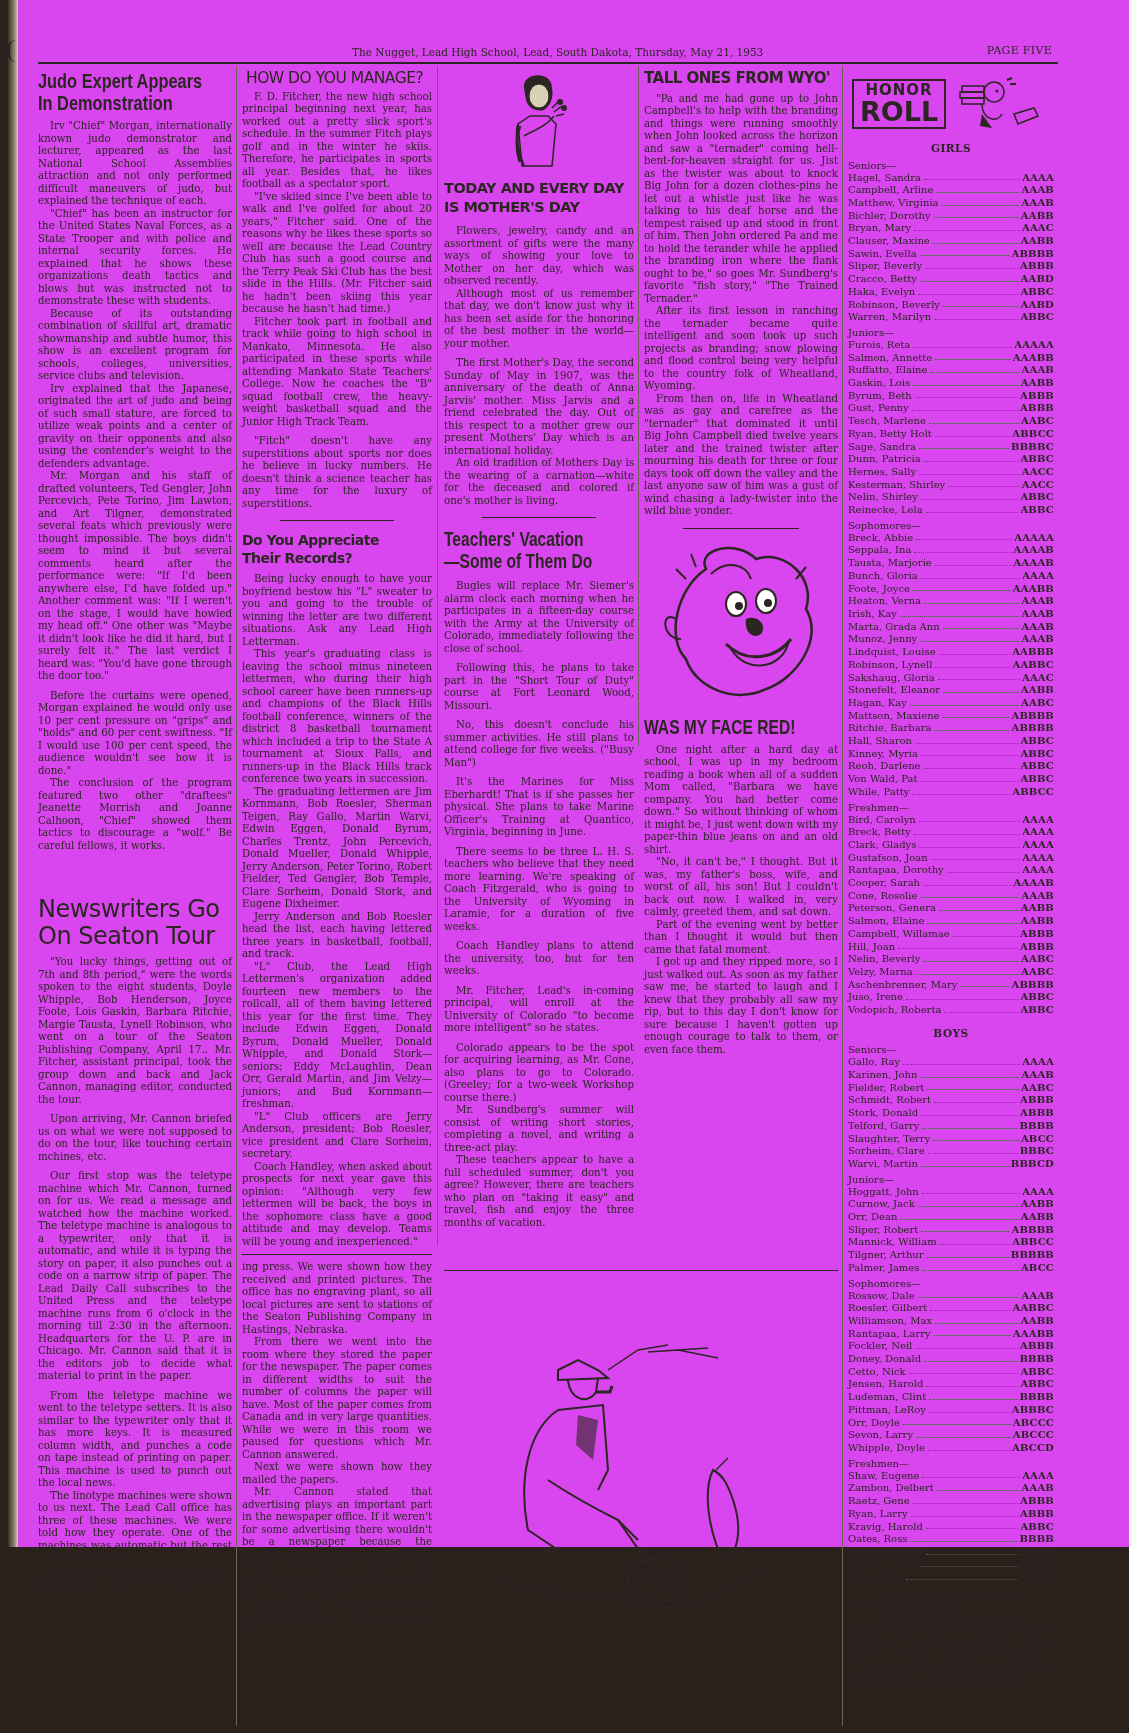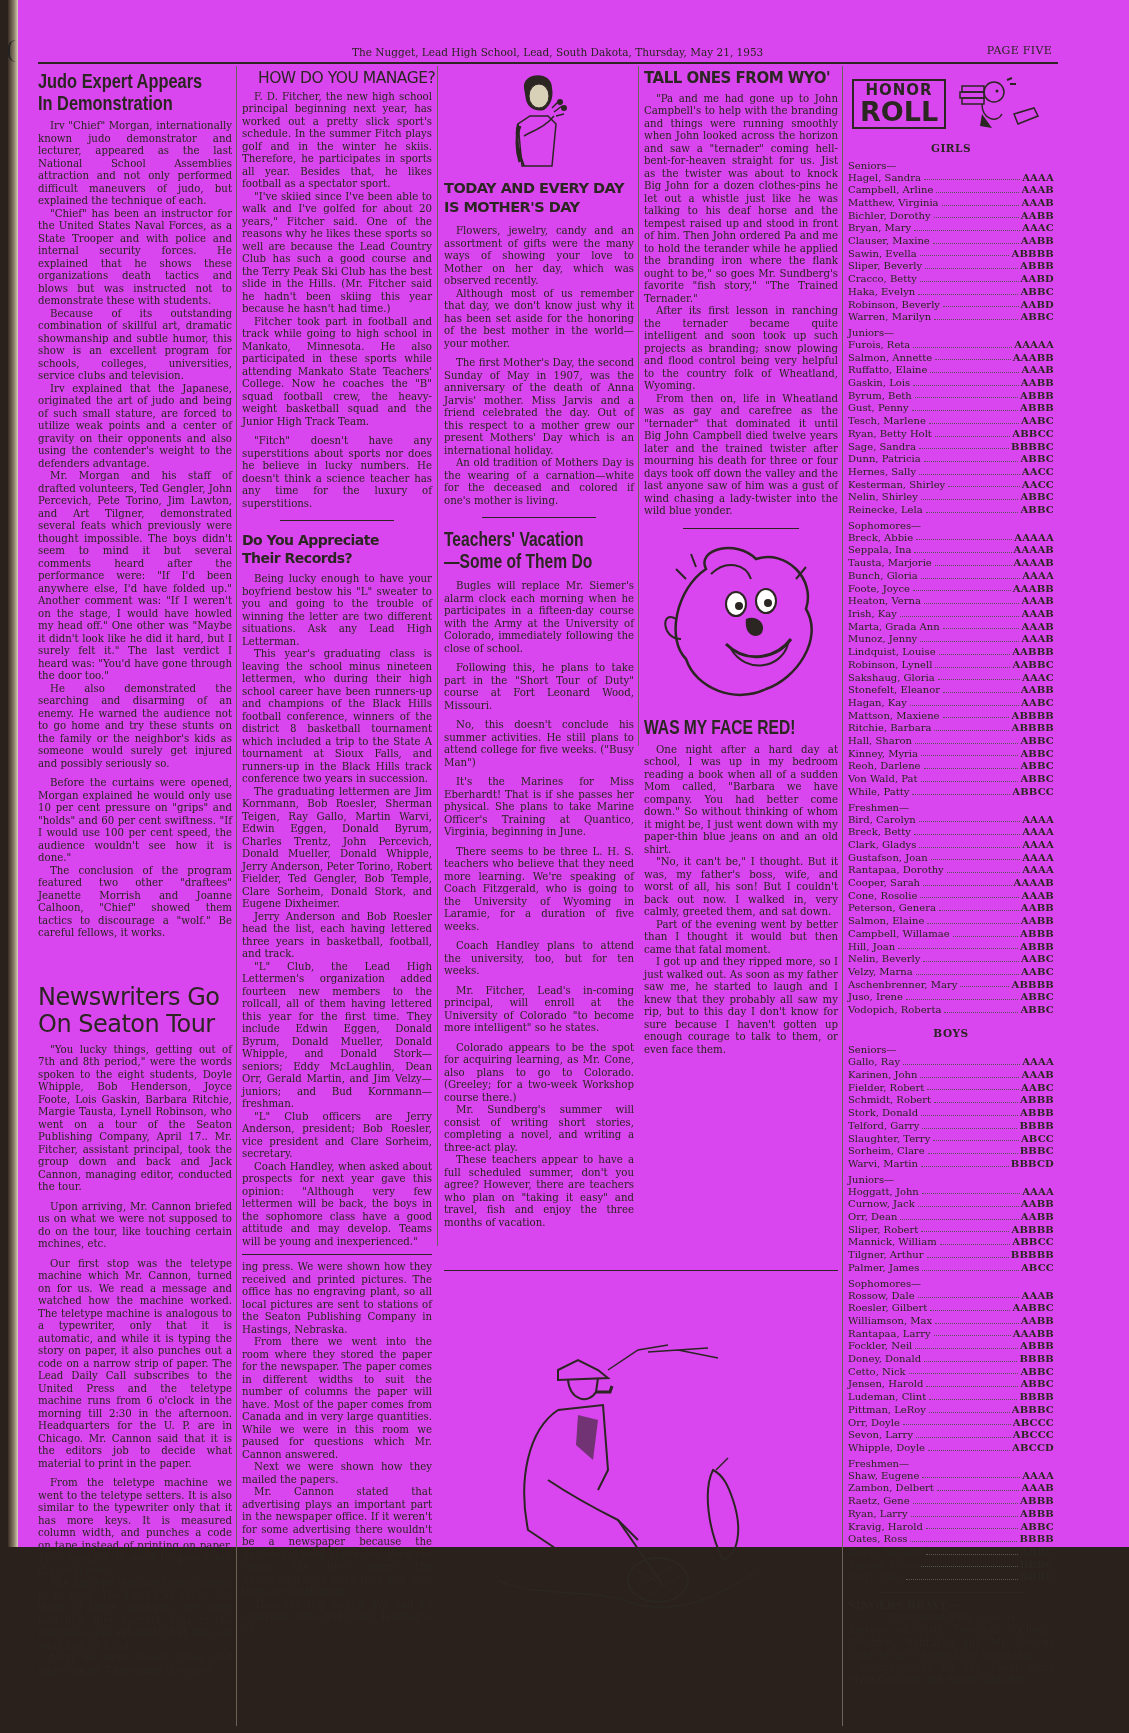--- a/index.html
+++ b/index.html
@@ -49,42 +49,41 @@
     <article>
       <div class="hd-cond" style="font-size:21px;margin:4px 0 6px;">
         <div>Judo Expert Appears</div>
         <div>In Demonstration</div>
       </div>
       <p>Irv "Chief" Morgan, internationally known judo demonstrator and lecturer, appeared as the last National School Assemblies attraction and not only performed difficult maneuvers of judo, but explained the technique of each.</p>
       <p>"Chief" has been an instructor for the United States Naval Forces, as a State Trooper and with police and internal security forces. He explained that he shows these organizations death tactics and blows but was instructed not to demonstrate these with students.</p>
       <p>Because of its outstanding combination of skillful art, dramatic showmanship and subtle humor, this show is an excellent program for schools, colleges, universities, service clubs and television.</p>
       <p>Irv explained that the Japanese, originated the art of judo and being of such small stature, are forced to utilize weak points and a center of gravity on their opponents and also using the contender's weight to the defenders advantage.</p>
       <p>Mr. Morgan and his staff of drafted volunteers, Ted Gengler, John Percevich, Pete Torino, Jim Lawton, and Art Tilgner, demonstrated several feats which previously were thought impossible. The boys didn't seem to mind it but several comments heard after the performance were: "If I'd been anywhere else, I'd have folded up." Another comment was: "If I weren't on the stage, I would have howled my head off." One other was "Maybe it didn't look like he did it hard, but I surely felt it." The last verdict I heard was: "You'd have gone through the door too."</p>
-      <p>He also demonstrated the searching and disarming of an enemy. He warned the audience not to go home and try these stunts on the family or the neighbor's kids as someone would surely get injured and possibly seriously so.</p>
       <p class="gap">Before the curtains were opened, Morgan explained he would only use 10 per cent pressure on "grips" and "holds" and 60 per cent swiftness. "If I would use 100 per cent speed, the audience wouldn't see how it is done."</p>
       <p>The conclusion of the program featured two other "draftees" Jeanette Morrish and Joanne Calhoon, "Chief" showed them tactics to discourage a "wolf." Be careful fellows, it works.</p>
     </article>
 
     <article style="margin-top:44px;">
       <div class="hd-thin" style="font-size:24px;line-height:27px;margin-bottom:6px;">
         <div>Newswriters Go</div>
         <div>On Seaton Tour</div>
       </div>
       <p>"You lucky things, getting out of 7th and 8th period," were the words spoken to the eight students, Doyle Whipple, Bob Henderson, Joyce Foote, Lois Gaskin, Barbara Ritchie, Margie Tausta, Lynell Robinson, who went on a tour of the Seaton Publishing Company, April 17.. Mr. Fitcher, assistant principal, took the group down and back and Jack Cannon, managing editor, conducted the tour.</p>
       <p class="gap">Upon arriving, Mr. Cannon briefed us on what we were not supposed to do on the tour, like touching certain mchines, etc.</p>
       <p class="gap">Our first stop was the teletype machine which Mr. Cannon, turned on for us. We read a message and watched how the machine worked. The teletype machine is analogous to a typewriter, only that it is automatic, and while it is typing the story on paper, it also punches out a code on a narrow strip of paper. The Lead Daily Call subscribes to the United Press and the teletype machine runs from 6 o'clock in the morning till 2:30 in the afternoon. Headquarters for the U. P. are in Chicago. Mr. Cannon said that it is the editors job to decide what material to print in the paper.</p>
       <p class="gap">From the teletype machine we went to the teletype setters. It is also similar to the typewriter only that it has more keys. It is measured column width, and punches a code on tape instead of printing on paper. This machine is used to punch out the local news.</p>
       <p>The linotype machines were shown to us next. The Lead Call office has three of these machines. We were told how they operate. One of the machines was automatic but the rest were run by hand.</p>
       <p>Next we were shown galley and galley proof. Then came the print-</p>
     </article>
   </div>
 
   <div class="col" style="left:234px;width:190px;">
     <article>
-      <div class="hd-thin" style="font-size:15.5px;margin:6px 16px 6px;white-space:nowrap;">HOW DO YOU MANAGE?</div>
+      <div class="hd-thin" style="font-size:15.5px;margin:6px 4px 6px;white-space:nowrap;">HOW DO YOU MANAGE?</div>
       <p>F. D. Fitcher, the new high school principal beginning next year, has worked out a pretty slick sport's schedule. In the summer Fitch plays golf and in the winter he skiis. Therefore, he participates in sports all year. Besides that, he likes football as a spectator sport.</p>
       <p>"I've skiied since I've been able to walk and I've golfed for about 20 years," Fitcher said. One of the reasons why he likes these sports so well are because the Lead Country Club has such a good course and the Terry Peak Ski Club has the best slide in the Hills. (Mr. Fitcher said he hadn't been skiing this year because he hasn't had time.)</p>
       <p>Fitcher took part in football and track while going to high school in Mankato, Minnesota. He also participated in these sports while attending Mankato State Teachers' College. Now he coaches the "B" squad football crew, the heavy-weight basketball squad and the Junior High Track Team.</p>
       <p class="gap">"Fitch" doesn't have any superstitions about sports nor does he believe in lucky numbers. He doesn't think a science teacher has any time for the luxury of superstitions.</p>
     </article>
     <div class="short-rule"></div>
     <article>
       <div class="hd-sans" style="font-size:14px;line-height:18px;margin-bottom:6px;">
         <div>Do You Appreciate</div>
         <div>Their Records?</div>

